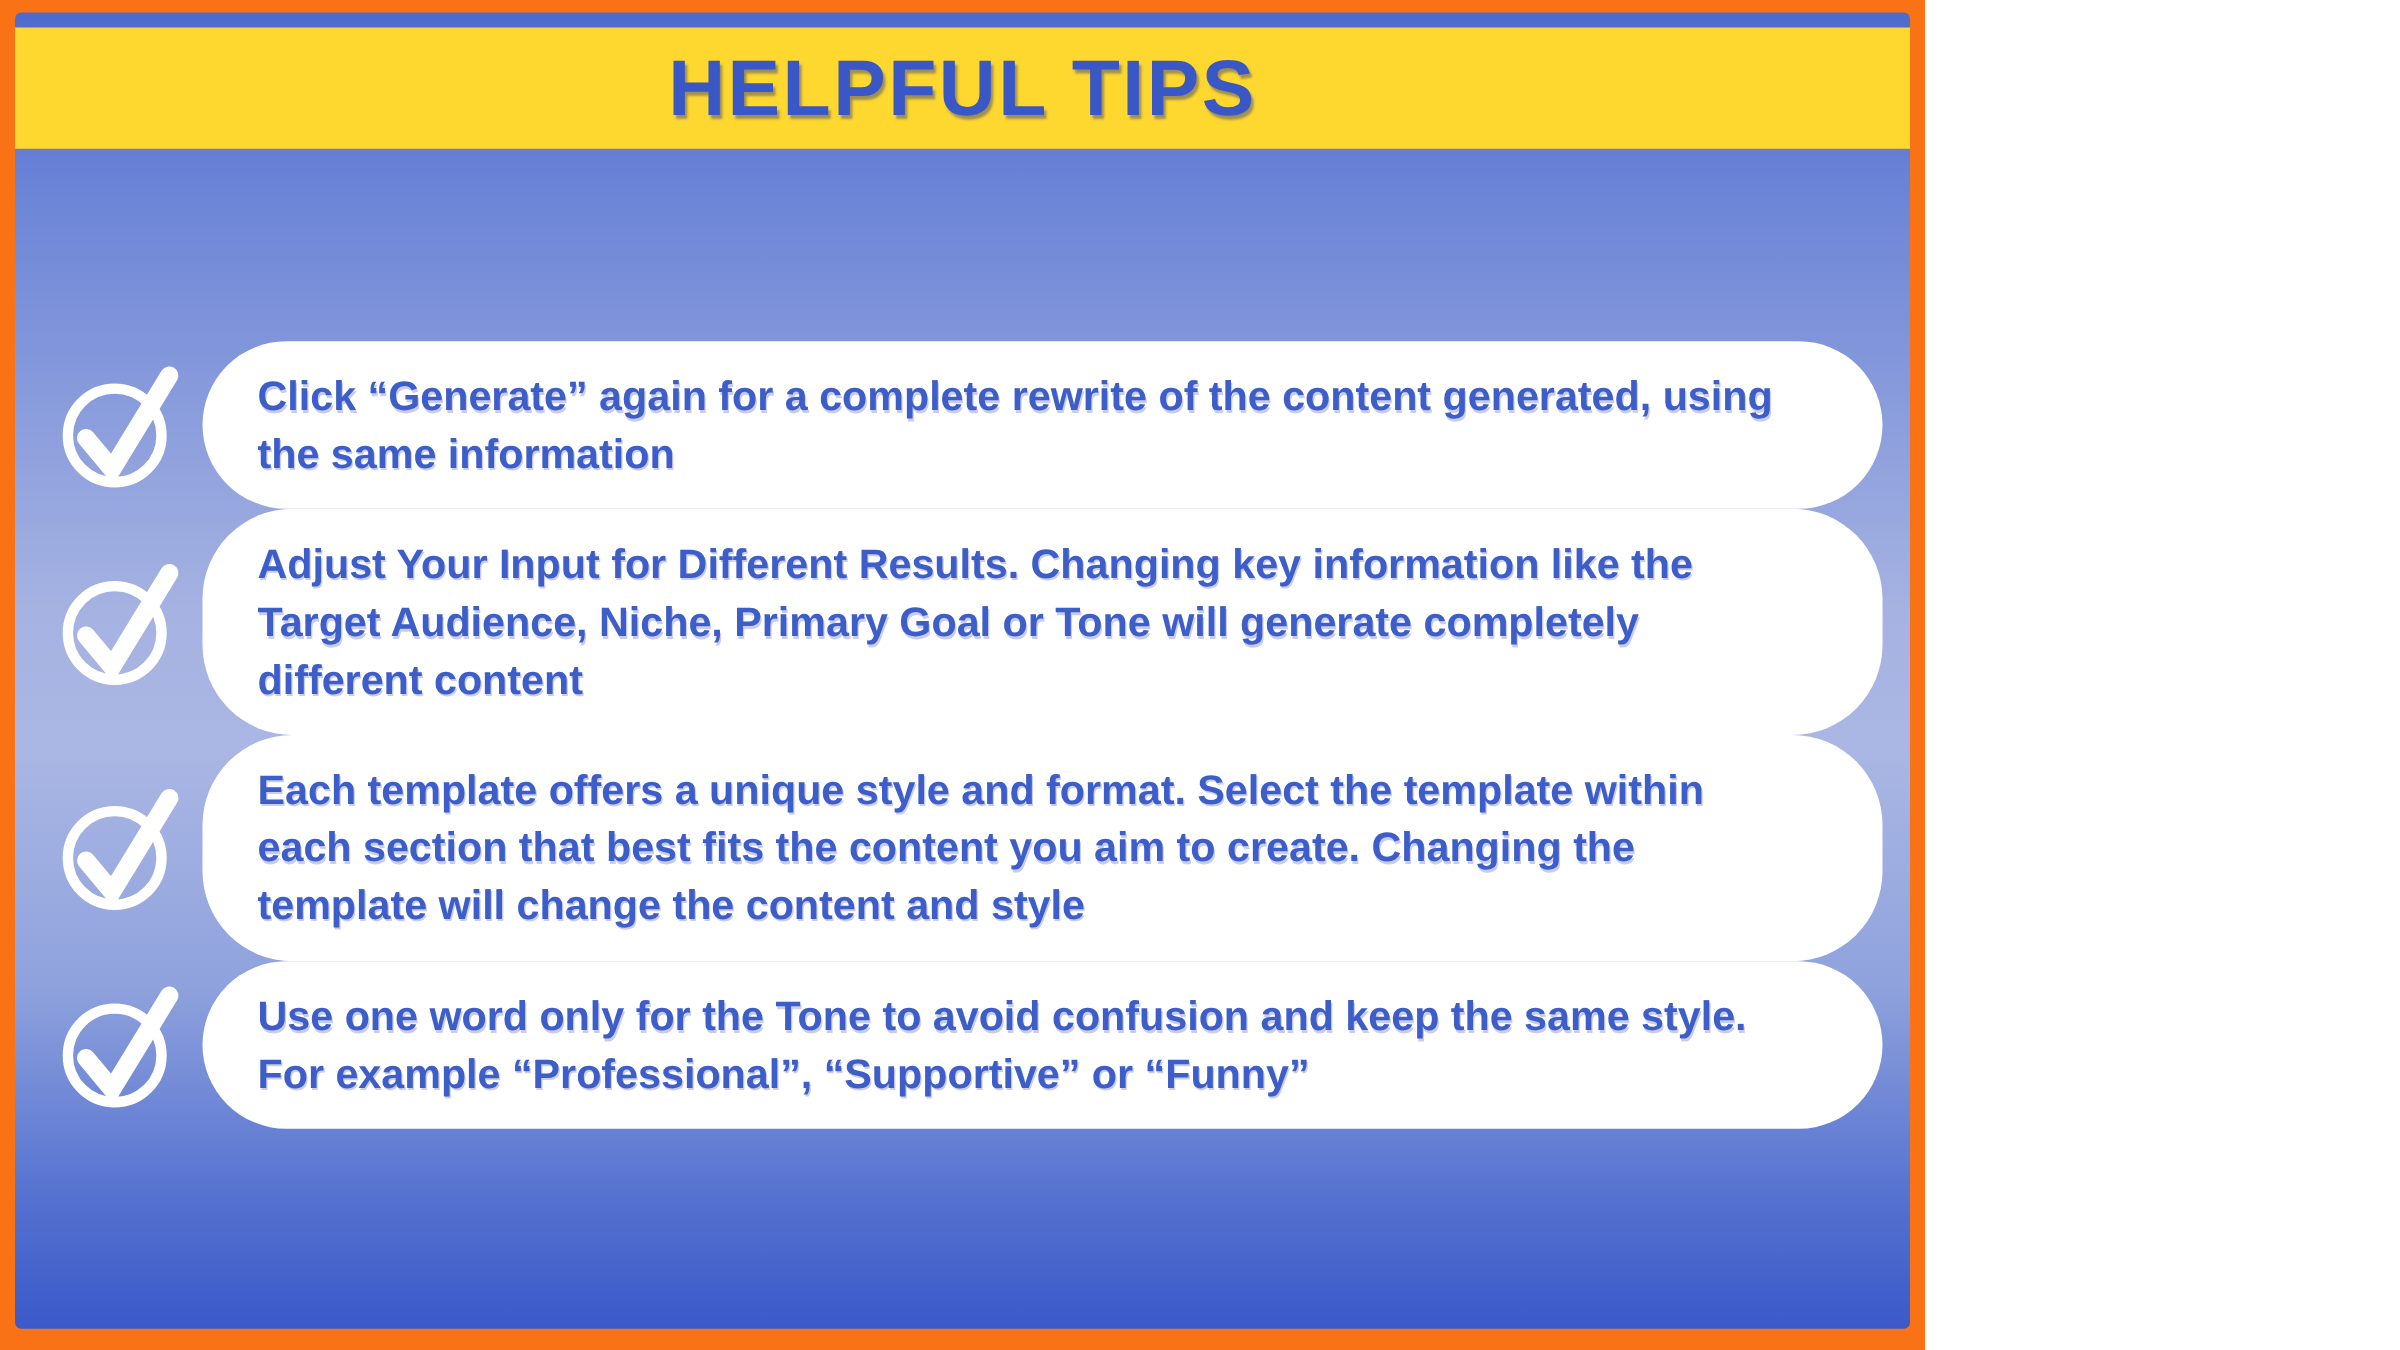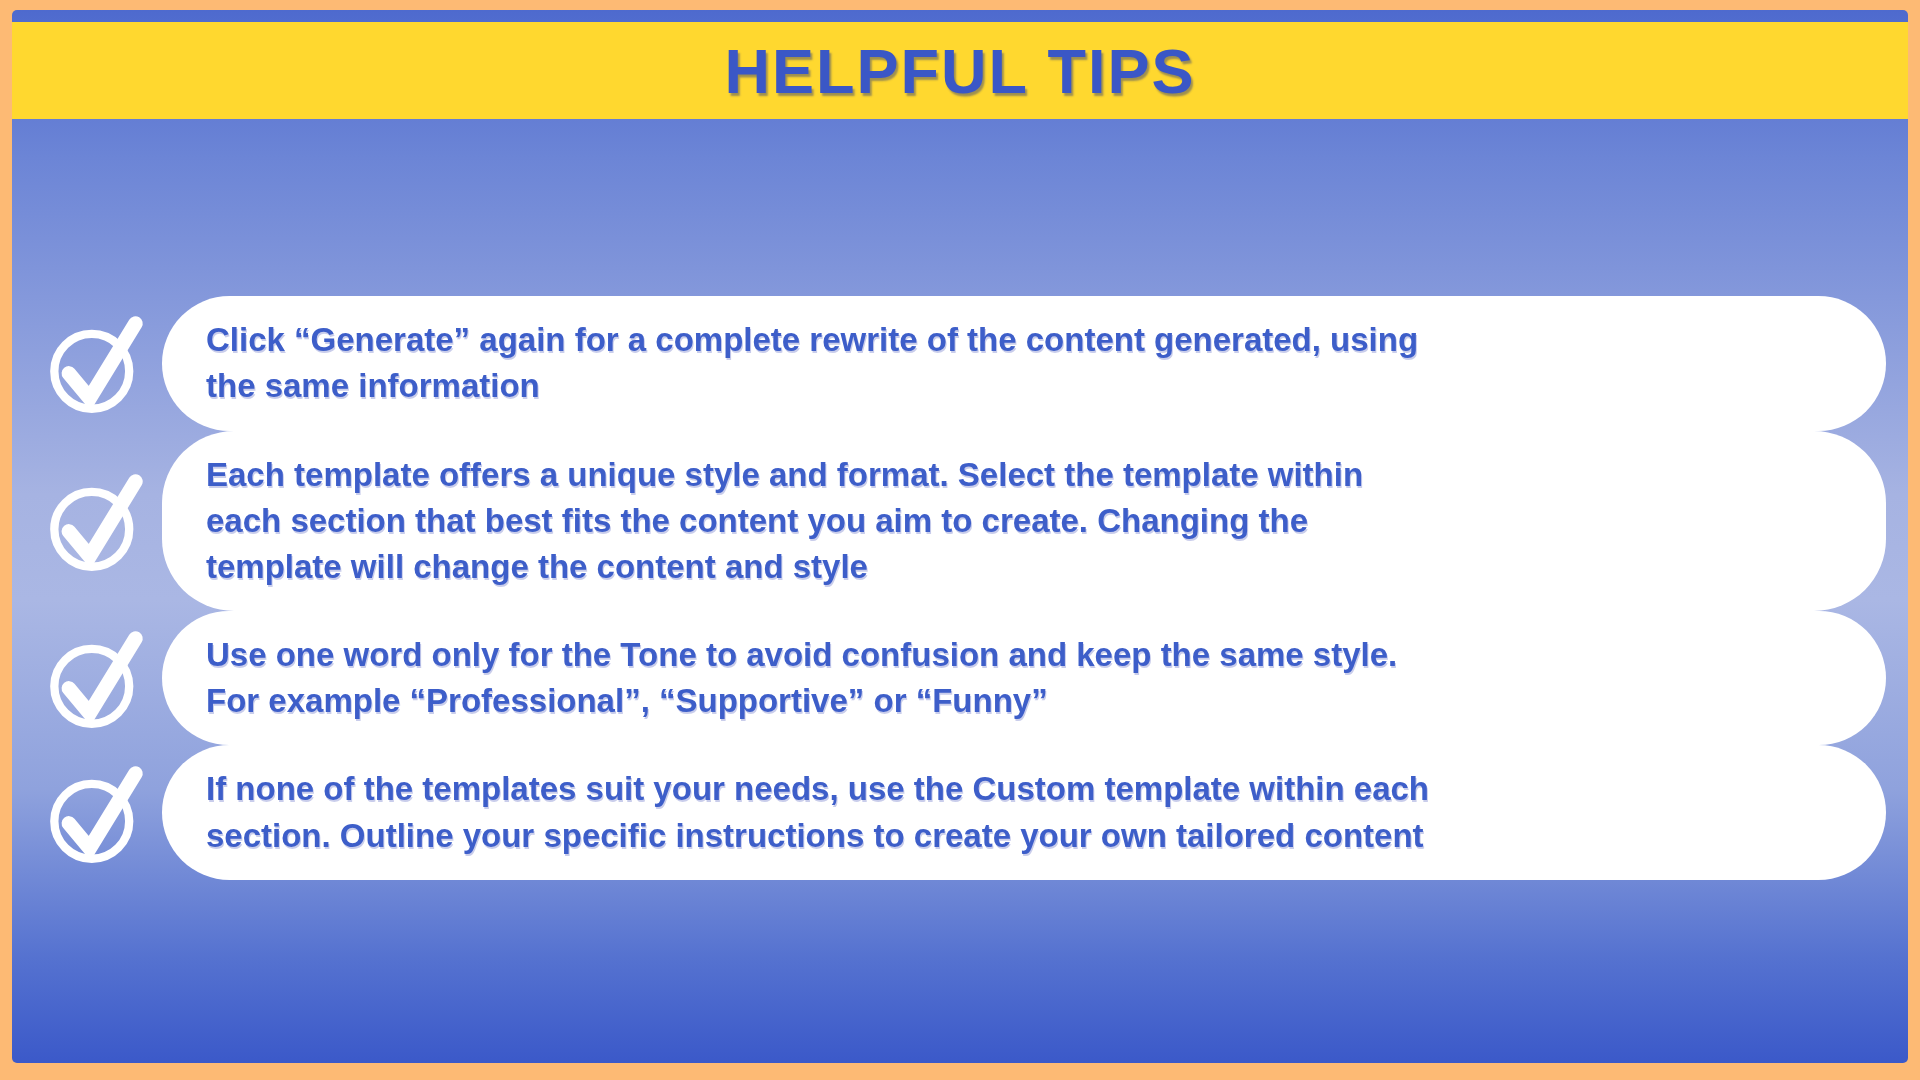--- a/index.html
+++ b/index.html
@@ -5,23 +5,23 @@
   html, body {
     margin: 0;
     padding: 0;
     width: 1920px;
     height: 1080px;
     overflow: hidden;
     font-family: "Liberation Sans", sans-serif;
   }
   .outer {
     position: relative;
-    width: 1920px;
+    width: 1540px;
     height: 1080px;
-    background: #fdba74; 
+    background: #f97316; 
   }
   .panel {
     position: absolute;
     left: 12px;
     right: 12px;
     top: 10px;
     bottom: 17px;
     border-radius: 5px;
     background: linear-gradient(180deg,
       #4e6ace 0%,
@@ -113,20 +113,33 @@
             <circle cx="44" cy="58" r="36" fill="none" stroke="#ffffff" stroke-width="8"></circle>
             <path d="M22 60 L42 84 L86 12" fill="none" stroke="#ffffff" stroke-width="14" stroke-linecap="round" stroke-linejoin="miter"></path>
           </svg>
         </span>
         <div class="tip-card">
           <div class="tip-text">Click “Generate” again for a complete rewrite of the content generated, using
 the same information</div>
         </div>
       </div>
 
+      <div class="tip-row">
+        <span class="tip-icon">
+          <svg viewBox="0 0 100 100" aria-hidden="true">
+            <circle cx="44" cy="58" r="36" fill="none" stroke="#ffffff" stroke-width="8"></circle>
+            <path d="M22 60 L42 84 L86 12" fill="none" stroke="#ffffff" stroke-width="14" stroke-linecap="round" stroke-linejoin="miter"></path>
+          </svg>
+        </span>
+        <div class="tip-card">
+          <div class="tip-text">Adjust Your Input for Different Results. Changing key information like the
+Target Audience, Niche, Primary Goal or Tone will generate completely
+different content</div>
+        </div>
+      </div>
 
       <div class="tip-row">
         <span class="tip-icon">
           <svg viewBox="0 0 100 100" aria-hidden="true">
             <circle cx="44" cy="58" r="36" fill="none" stroke="#ffffff" stroke-width="8"></circle>
             <path d="M22 60 L42 84 L86 12" fill="none" stroke="#ffffff" stroke-width="14" stroke-linecap="round" stroke-linejoin="miter"></path>
           </svg>
         </span>
         <div class="tip-card">
           <div class="tip-text">Each template offers a unique style and format. Select the template within
@@ -141,28 +154,16 @@
             <circle cx="44" cy="58" r="36" fill="none" stroke="#ffffff" stroke-width="8"></circle>
             <path d="M22 60 L42 84 L86 12" fill="none" stroke="#ffffff" stroke-width="14" stroke-linecap="round" stroke-linejoin="miter"></path>
           </svg>
         </span>
         <div class="tip-card">
           <div class="tip-text">Use one word only for the Tone to avoid confusion and keep the same style.
 For example “Professional”, “Supportive” or “Funny”</div>
         </div>
       </div>
 
-      <div class="tip-row">
-        <span class="tip-icon">
-          <svg viewBox="0 0 100 100" aria-hidden="true">
-            <circle cx="44" cy="58" r="36" fill="none" stroke="#ffffff" stroke-width="8"></circle>
-            <path d="M22 60 L42 84 L86 12" fill="none" stroke="#ffffff" stroke-width="14" stroke-linecap="round" stroke-linejoin="miter"></path>
-          </svg>
-        </span>
-        <div class="tip-card">
-          <div class="tip-text">If none of the templates suit your needs, use the Custom template within each
-section. Outline your specific instructions to create your own tailored content</div>
-        </div>
-      </div>
 
     </div>
   </div>
 </div>
 
 </body></html>

